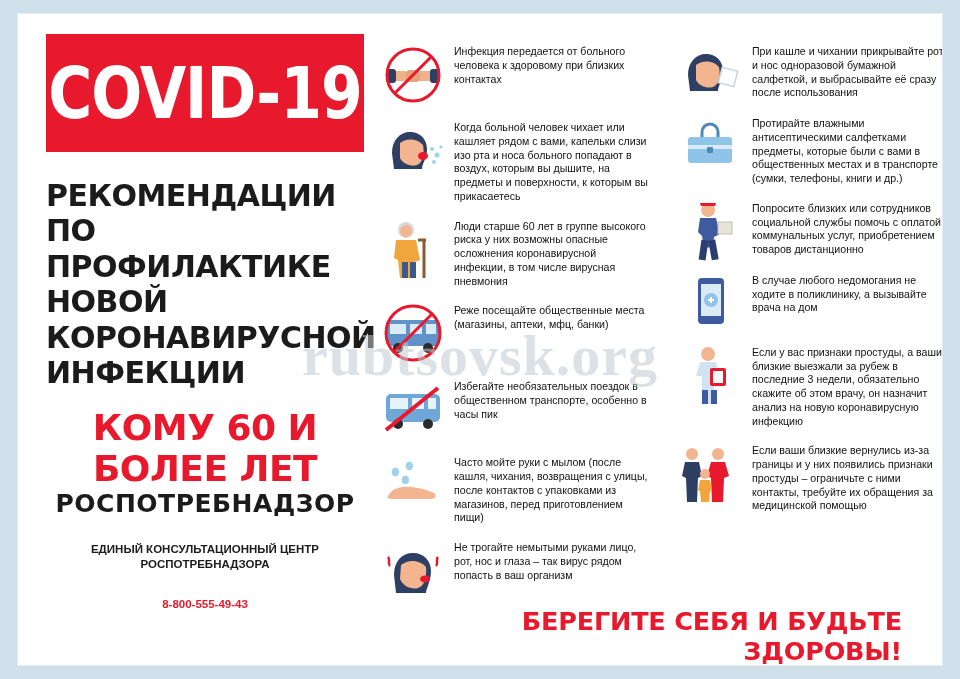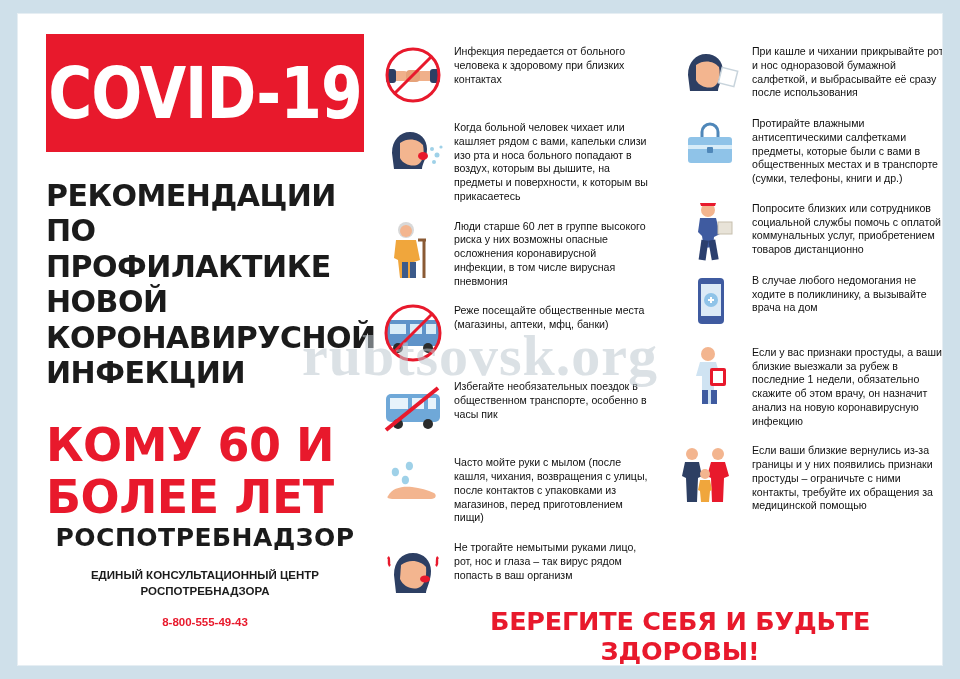--- a/index.html
+++ b/index.html
@@ -54,38 +54,39 @@
     margin-top:26px;
     text-align:left;
     color:#1b1b1b;
     font-size:30px;
     line-height:1.18;
     font-weight:bold;
     font-family:"DejaVu Sans", sans-serif;
     letter-spacing:-0.5px;
   }
   .subhead{
-    margin-top:30px;
+    margin-top:18px;
+    text-align:center;
     color:#e8192c;
-    font-size:46px;
+    font-size:36px;
     line-height:1.12;
     font-weight:bold;
     font-family:"DejaVu Sans", sans-serif;
     letter-spacing:-0.5px;
   }
   .org{
     text-align:center;
     color:#1b1b1b;
     font-size:25px;
     font-weight:bold;
     letter-spacing:0.5px;
     font-family:"DejaVu Sans", sans-serif;
   }
   .center-line{
-    margin-top:16px;
+    margin-top:24px;
     text-align:center;
     color:#1b1b1b;
     font-size:11.5px;
     font-weight:bold;
     line-height:1.35;
   }
   .phone{
     color:#e8192c;
     font-size:11.5px;
     font-weight:bold;
@@ -113,23 +114,23 @@
   }
   .tip .txt{
     font-size:10.6px;
     line-height:1.30;
     color:#111111;
     padding-top:2px;
   }
   .col-b .tip .ill{height:58px;}
   .footer-red{
     position:absolute;
-    left:422px;top:592px;
+    left:404px;top:592px;
     width:480px;
-    text-align:center;
+    text-align:right;
     color:#e8192c;
     font-size:25.5px;
     font-weight:bold;
     font-family:"DejaVu Sans", sans-serif;
     letter-spacing:-0.2px;
   }
 </style>
 </head>
 <body>
 
@@ -307,21 +308,21 @@
       <div class="ill">
         <svg width="66" height="62" viewBox="0 0 66 62">
           <circle cx="30" cy="10" r="7" fill="#f3b58f"></circle>
           <path d="M22 18h16l4 14h-6v28H24V32h-6z" fill="#cfe3f2"></path>
           <rect x="32" y="24" width="16" height="18" rx="2" fill="#e8192c"></rect>
           <rect x="35" y="27" width="10" height="12" fill="#ffffff"></rect>
           <rect x="24" y="46" width="6" height="14" fill="#3f5ba0"></rect>
           <rect x="33" y="46" width="6" height="14" fill="#3f5ba0"></rect>
         </svg>
       </div>
-      <div class="txt">Если у вас признаки простуды, а ваши близкие выезжали за рубеж в последние 1 недели, обязательно скажите об этом врачу, он назначит анализ на новую коронавирусную инфекцию</div>
+      <div class="txt">Если у вас признаки простуды, а ваши близкие выезжали за рубеж в последние 3 недели, обязательно скажите об этом врачу, он назначит анализ на новую коронавирусную инфекцию</div>
     </div>
 
     <div class="tip">
       <div class="ill">
         <svg width="66" height="62" viewBox="0 0 66 62">
           <circle cx="14" cy="12" r="6" fill="#f3b58f"></circle>
           <path d="M7 20h14l3 14-4 2-1 24H9L8 36l-4-2z" fill="#2d3f63"></path>
           <circle cx="40" cy="12" r="6" fill="#f3b58f"></circle>
           <path d="M33 20h14l4 14-5 2-1 24H34l-1-24-4-2z" fill="#e8192c"></path>
           <circle cx="27" cy="32" r="5" fill="#f3b58f"></circle>

